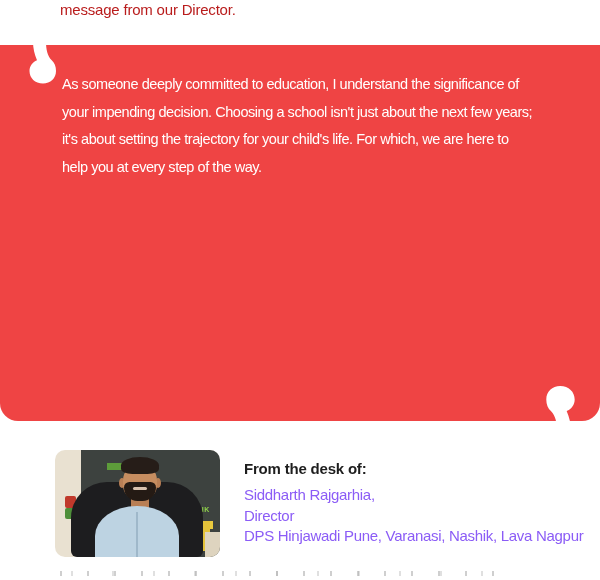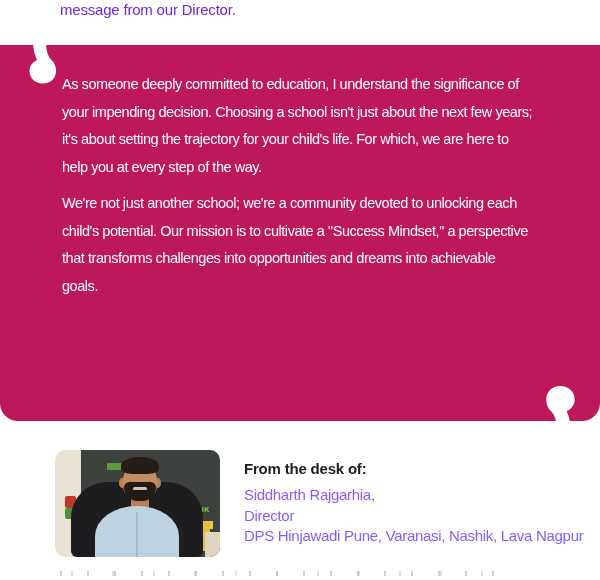--- a/index.html
+++ b/index.html
@@ -5,27 +5,27 @@
   html,body{margin:0;padding:0;}
   body{
     width:600px;height:580px;background:#ffffff;overflow:hidden;position:relative;
     font-family:"Liberation Sans", sans-serif;
   }
   .page{position:absolute;inset:0;}
 
   
   .intro-line{
     position:absolute;left:60px;top:0px;font-size:15px;line-height:20px;
-    color:#6d28d9;letter-spacing:-0.2px;
+    color:#b91c1c;letter-spacing:-0.2px;
   }
 
   
   .quote-block{
     position:absolute;left:0;top:45px;width:600px;height:376px;
-    background:#be185d;border-radius:0 0 18px 18px;
+    background:#ef4444;border-radius:0 0 18px 18px;
   }
   .quote-content{padding:26px 20px 0 62px;}
   .quote-content p{
     margin:0 0 9px 0;color:#ffffff;font-size:14.5px;line-height:27.5px;
     letter-spacing:-0.45px;white-space:pre;font-weight:400;
   }
   .quote{position:absolute;fill:#ffffff;}
   .quote.open{left:22px;top:-4px;width:34px;height:43px;}
   .quote.close{right:13px;bottom:-10px;width:45px;height:45px;transform:rotate(180deg);}
 
@@ -79,24 +79,20 @@
       <path d="M11 0 H24 C24 8 25.5 14.5 29.5 18.5 C32.5 21 34 25 34 29.5 C34 36.8 28.5 42 21 42 C13 42 7.5 36.5 7.5 29.5 C7.5 24.5 10.5 20.5 15 18.7 C12.5 13 11 7 11 0 Z"></path>
     </svg>
     <svg class="quote close" viewBox="0 0 34 42" aria-hidden="true">
       <path d="M11 0 H24 C24 8 25.5 14.5 29.5 18.5 C32.5 21 34 25 34 29.5 C34 36.8 28.5 42 21 42 C13 42 7.5 36.5 7.5 29.5 C7.5 24.5 10.5 20.5 15 18.7 C12.5 13 11 7 11 0 Z"></path>
     </svg>
     <div class="quote-content">
       <p>As someone deeply committed to education, I understand the significance of
 your impending decision. Choosing a school isn't just about the next few years;
 it's about setting the trajectory for your child's life. For which, we are here to
 help you at every step of the way.</p>
-      <p>We're not just another school; we're a community devoted to unlocking each
-child's potential. Our mission is to cultivate a "Success Mindset," a perspective
-that transforms challenges into opportunities and dreams into achievable
-goals.</p>
     </div>
   </section>
 
   <section>
     <div class="photo">
       <div class="p-board"></div>
       <div class="p-green-sliver"></div>
       <span class="p-sign">OL NASHIK</span>
       <div class="p-yellow"></div>
       <div class="p-yellow2"></div>

